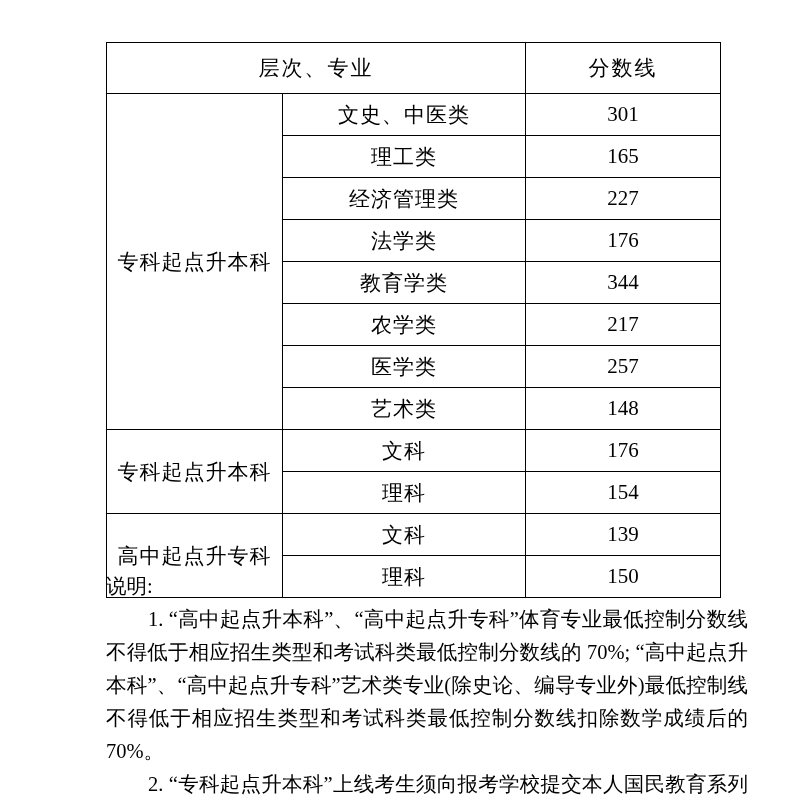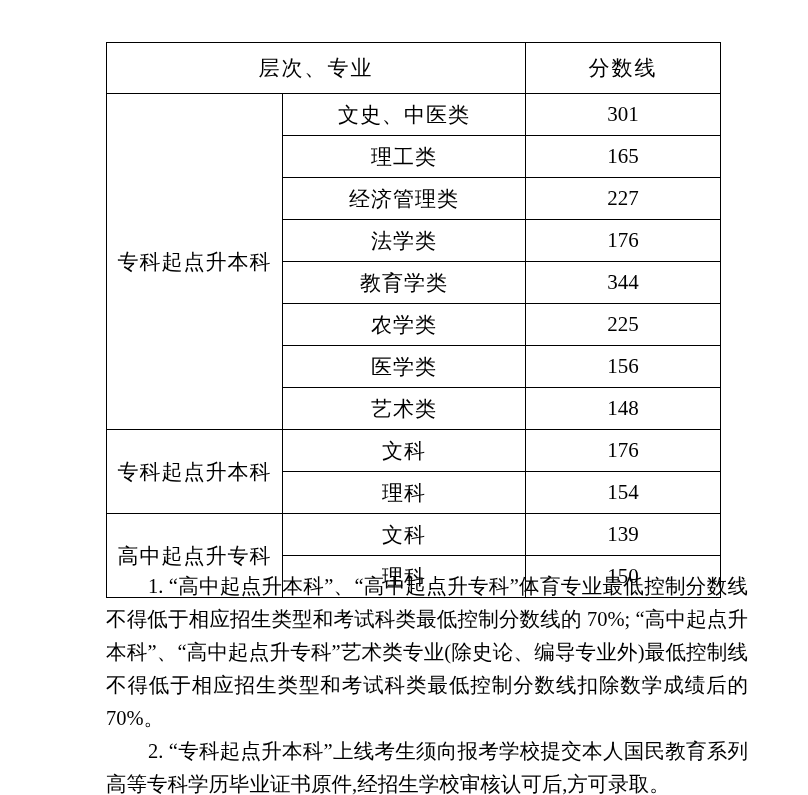--- a/index.html
+++ b/index.html
@@ -117,25 +117,25 @@
         <tr class="body-row">
           <td class="major-cell">法学类</td>
           <td class="score-cell">176</td>
         </tr>
         <tr class="body-row">
           <td class="major-cell">教育学类</td>
           <td class="score-cell">344</td>
         </tr>
         <tr class="body-row">
           <td class="major-cell">农学类</td>
-          <td class="score-cell">225</td>
+          <td class="score-cell">217</td>
         </tr>
         <tr class="body-row">
           <td class="major-cell">医学类</td>
-          <td class="score-cell">156</td>
+          <td class="score-cell">257</td>
         </tr>
         <tr class="body-row">
           <td class="major-cell">艺术类</td>
           <td class="score-cell">148</td>
         </tr>
 
         <tr class="body-row">
           <td class="level-cell" rowspan="2">专科起点升本科</td>
           <td class="major-cell">文科</td>
           <td class="score-cell">176</td>
@@ -152,17 +152,18 @@
         </tr>
         <tr class="body-row">
           <td class="major-cell">理科</td>
           <td class="score-cell">150</td>
         </tr>
       </tbody>
     </table>
   </div>
 
   <div class="notes">
+    <div class="note-title">说明:</div>
     <p class="note-item">1.  “高中起点升本科”、“高中起点升专科”体育专业最低控制分数线不得低于相应招生类型和考试科类最低控制分数线的 70%;  “高中起点升本科”、“高中起点升专科”艺术类专业(除史论、编导专业外)最低控制线不得低于相应招生类型和考试科类最低控制分数线扣除数学成绩后的 70%。</p>
     <p class="note-item">2.  “专科起点升本科”上线考生须向报考学校提交本人国民教育系列高等专科学历毕业证书原件,经招生学校审核认可后,方可录取。</p>
   </div>
 
 </div>
 
 </body></html>

